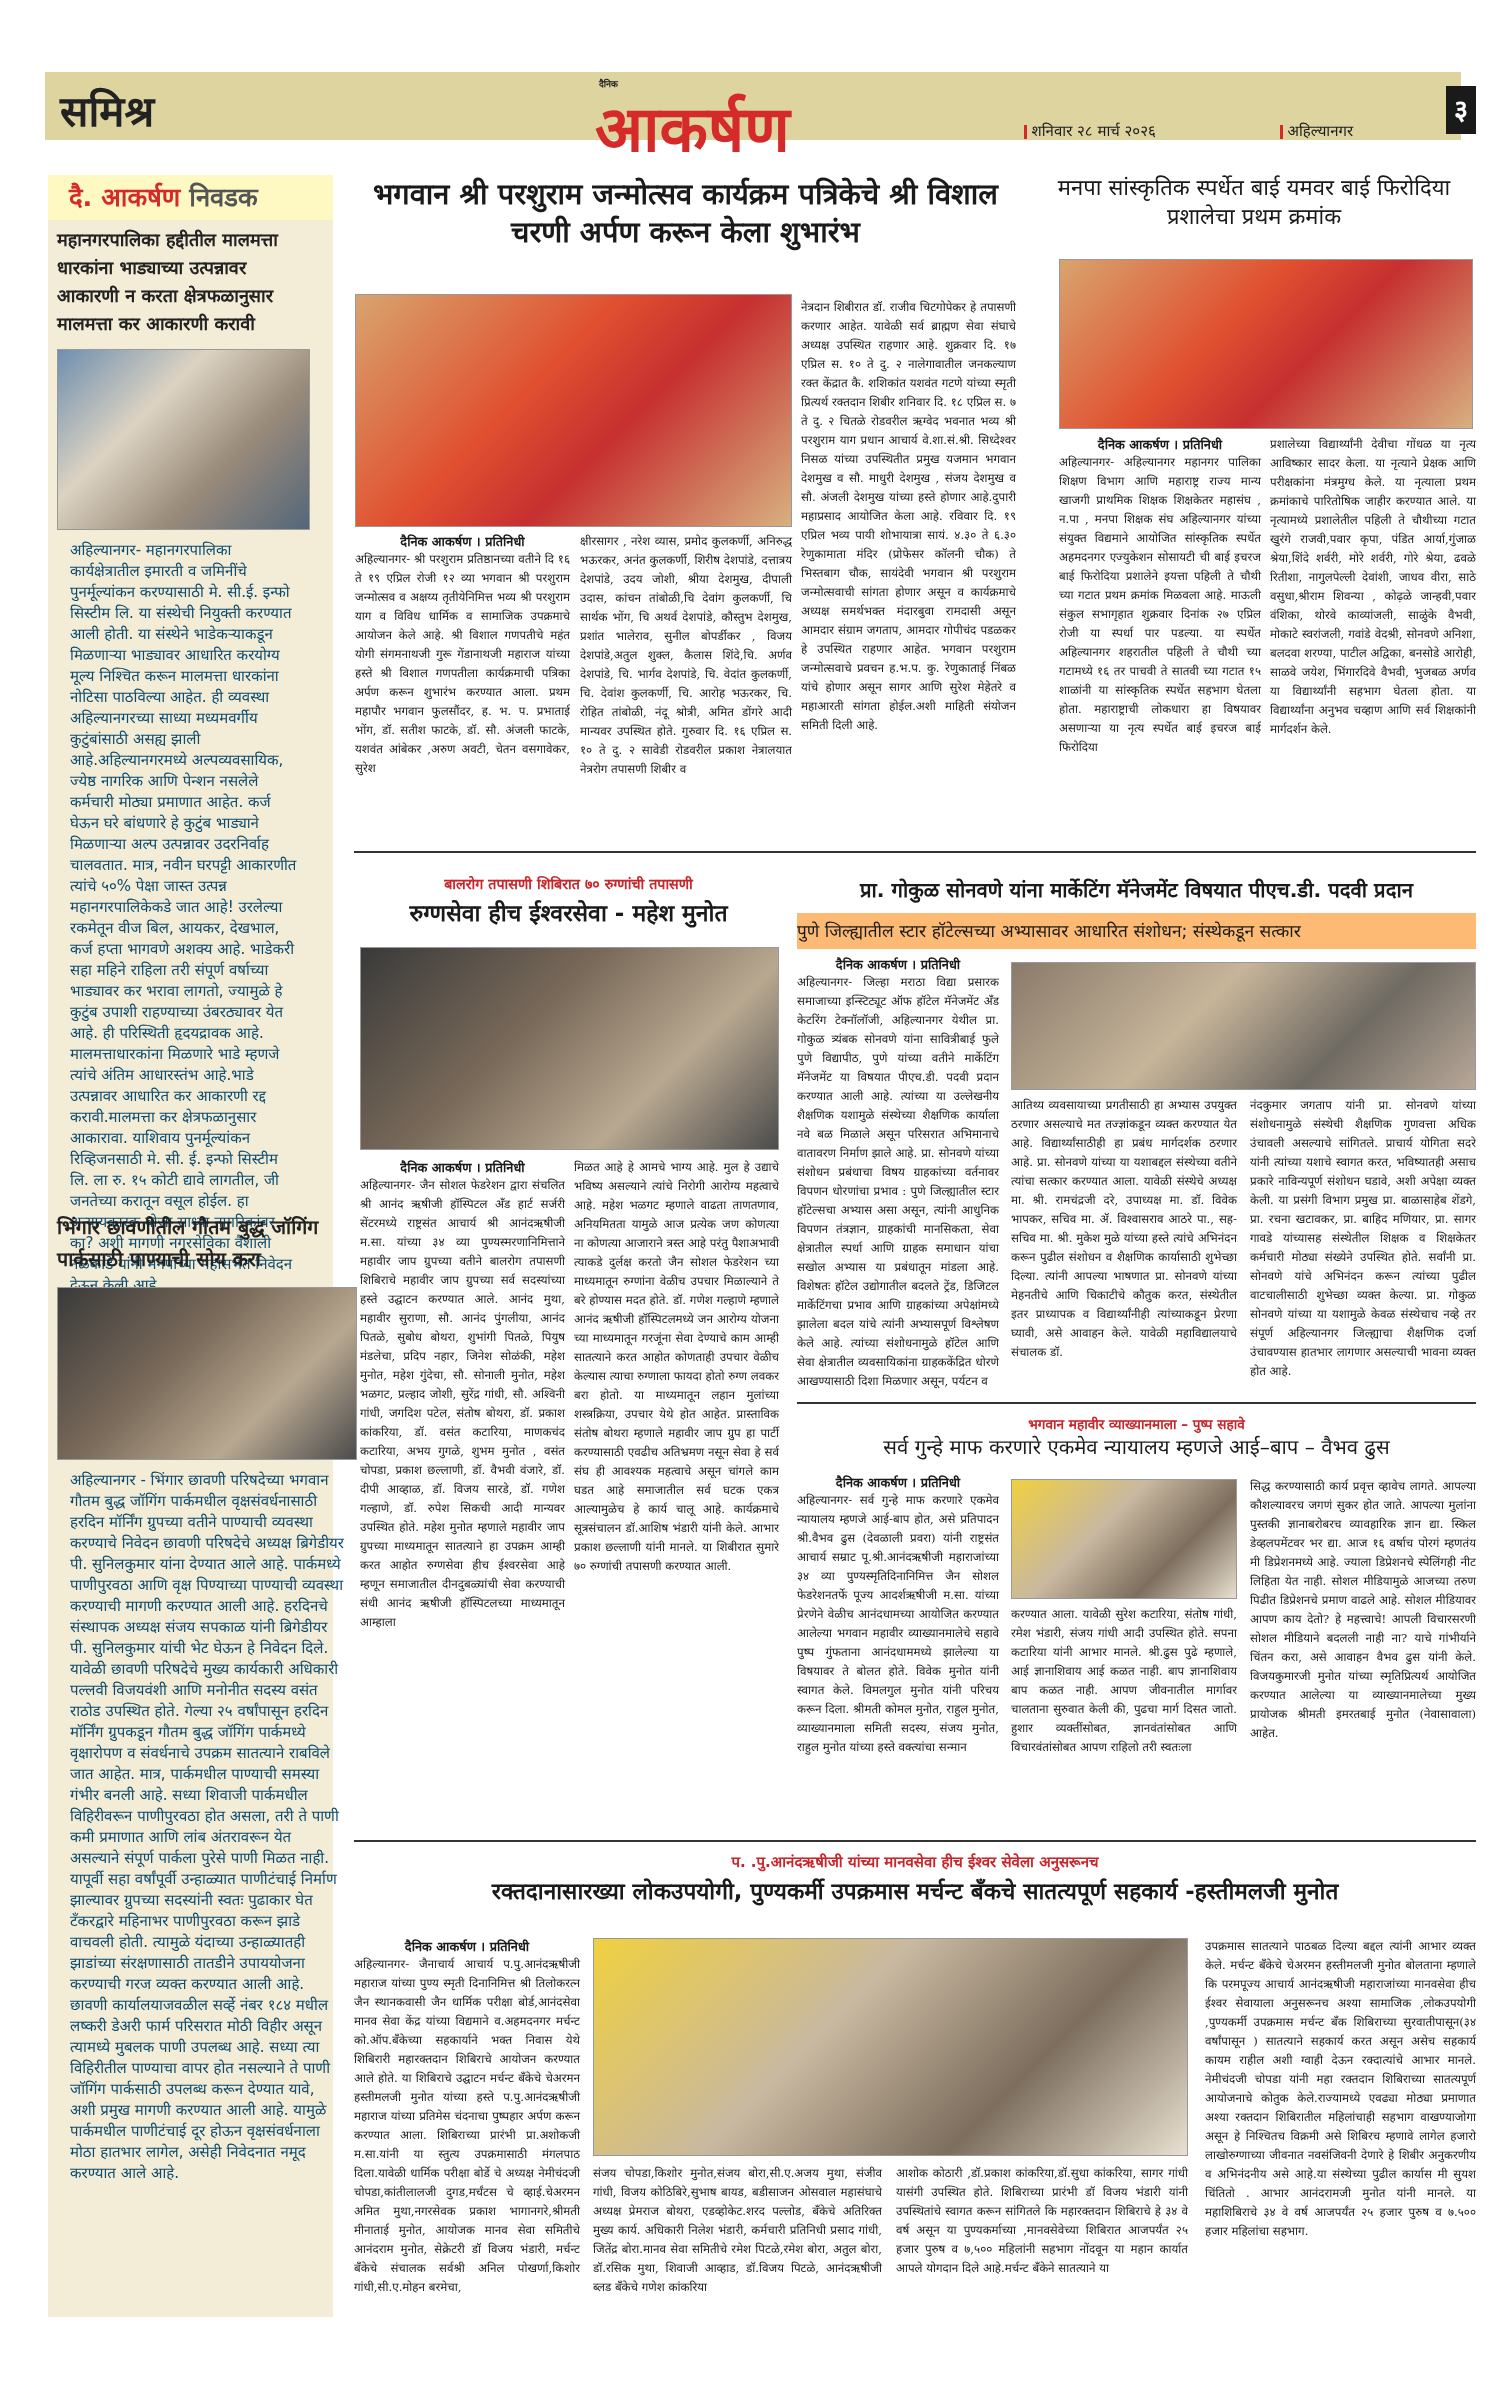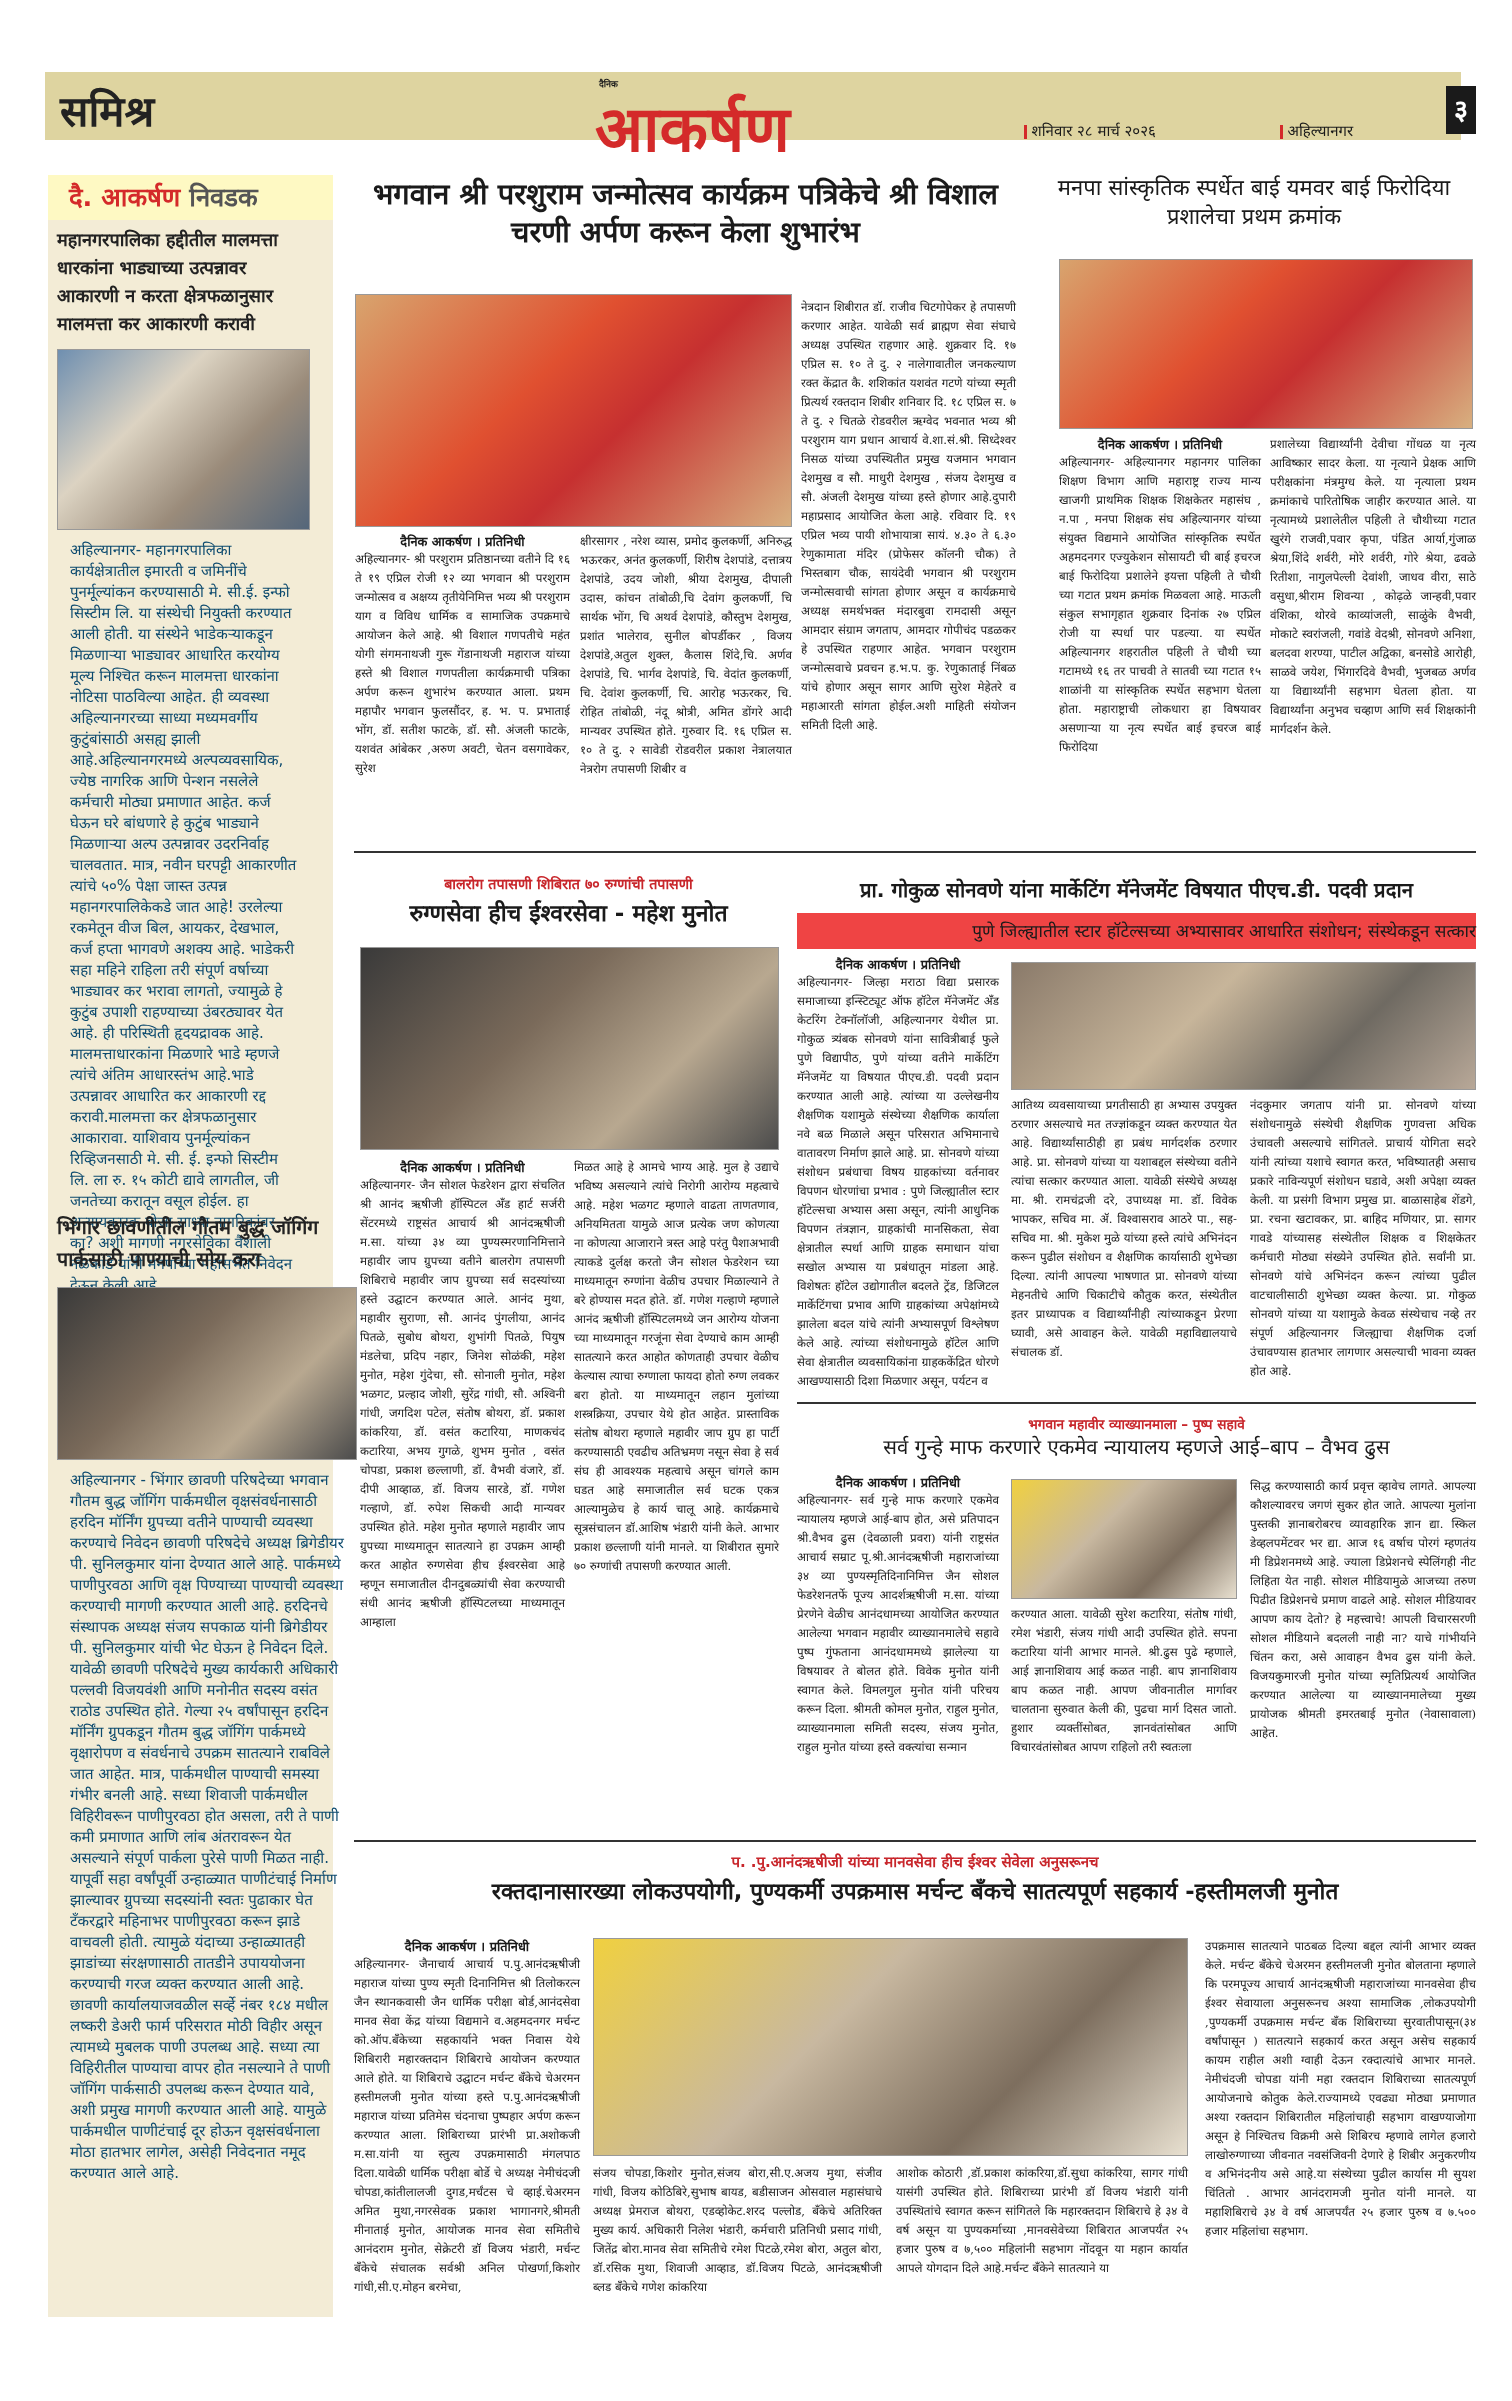--- a/index.html
+++ b/index.html
@@ -22,21 +22,21 @@
   .photo{background:linear-gradient(135deg,#8a7a6a,#c7b59a 40%,#6f6a62 70%,#b8a898);border:0.8px solid #999}
   .photo.blue{background:linear-gradient(135deg,#6f8fb0,#dcd3c2 35%,#9a8b7a 65%,#54667a)}
   .photo.warm{background:linear-gradient(135deg,#d8a46e,#e05030 40%,#c63030 60%,#d8b080)}
   .photo.dark{background:linear-gradient(135deg,#3a3a3a,#7a6a5a 40%,#b8a890 70%,#4c4c4c)}
   .photo.yellow{background:linear-gradient(135deg,#f0d040,#c8b8a0 40%,#7d6e5e 70%,#e8e0d0)}
   .headline{font-family:"DejaVu Sans",sans-serif;font-weight:bold;color:#1a1a1a;text-align:center}
   .kicker{font-family:"DejaVu Sans",sans-serif;font-weight:bold;color:#c8262b;text-align:center}
   .byline{font-size:12.8px;font-weight:bold;text-align:center;font-family:"DejaVu Sans",sans-serif}
   .col{font-size:11.7px;line-height:19px;text-align:justify}
   .rule{height:2.3px;background:#333}
-  .subband{background:#ef4444;font-family:"DejaVu Sans",sans-serif;font-size:17.3px;text-align:right;line-height:36px}
+  .subband{background:#fdba74;font-family:"DejaVu Sans",sans-serif;font-size:17.3px;text-align:left;line-height:36px}
 </style>
 </head>
 <body>
 
 <div class="abs masthead"></div>
 <div class="abs mh-section">समिश्र</div>
 <div class="abs mh-daily">दैनिक</div>
 <div class="abs mh-logo">आकर्षण</div>
 <div class="abs mh-date"><span class="mh-bar"></span><span>शनिवार २८ मार्च २०२६</span></div>
 <div class="abs mh-city"><span class="mh-bar"></span><span>अहिल्यानगर</span></div>

